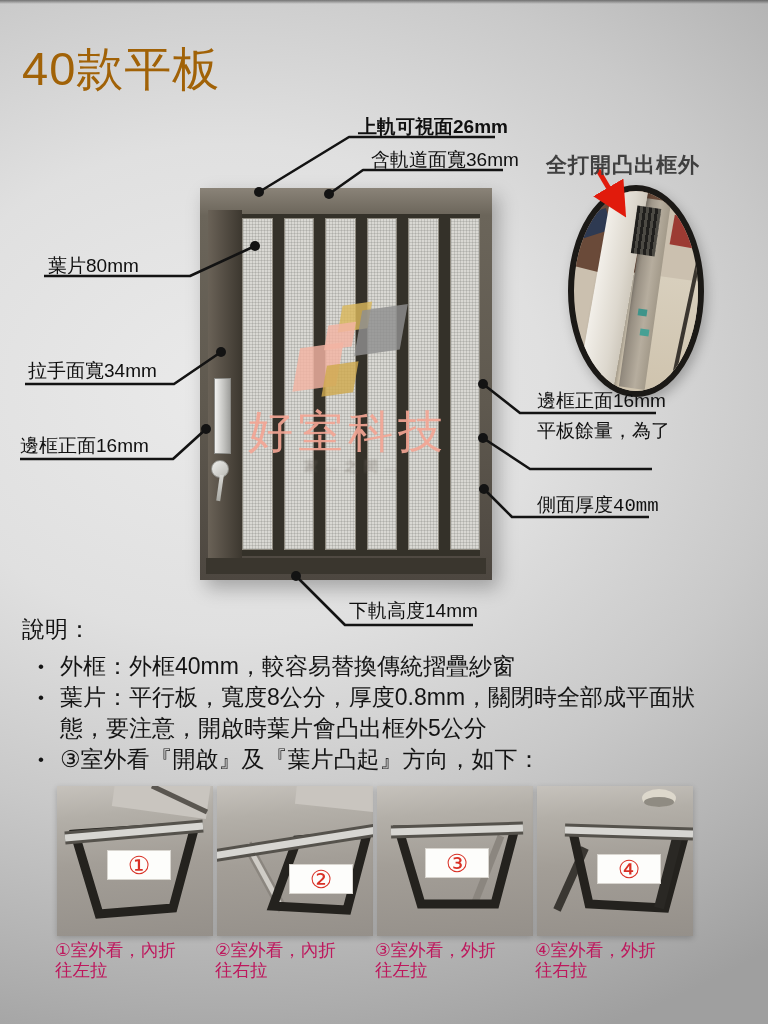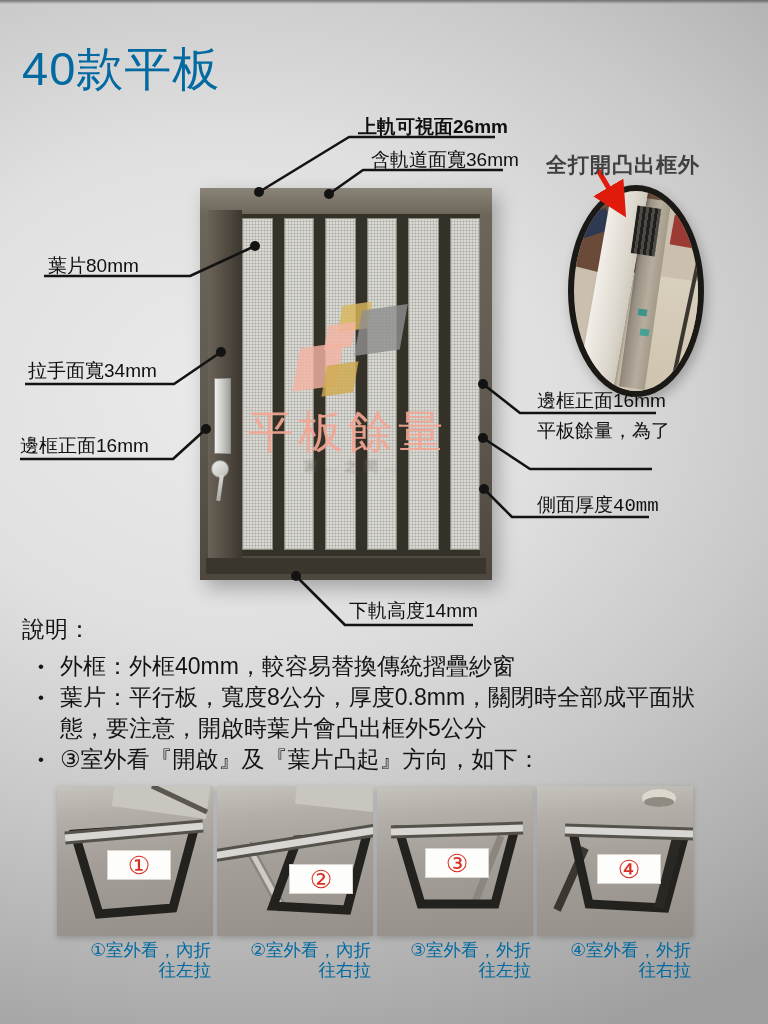--- a/index.html
+++ b/index.html
@@ -4,21 +4,21 @@
 <style>
   html,body{margin:0;padding:0;}
   body{
     width:768px;height:1024px;position:relative;overflow:hidden;
     font-family:"Liberation Sans","DejaVu Sans",sans-serif;color:#141414;
     background:
       radial-gradient(ellipse 900px 700px at 30% 38%, #eaeaea 0%, #e0e0e0 35%, #c9c9c9 62%, #adadad 88%, #9f9f9f 100%);
   }
   .top-edge{position:absolute;left:0;top:0;width:768px;height:4px;
     background:linear-gradient(180deg,rgba(40,40,40,.55),rgba(40,40,40,0));}
-  .title{position:absolute;left:22px;top:38px;font-size:47px;font-weight:500;letter-spacing:1px;color:#0369a1;}
+  .title{position:absolute;left:22px;top:38px;font-size:47px;font-weight:500;letter-spacing:1px;color:#a16207;}
 
   
   .door{position:absolute;left:200px;top:188px;width:292px;height:392px;
     background:linear-gradient(180deg,#8a8378 0%,#6b655a 7%,#5f594f 55%,#4d4740 100%);
     box-shadow:6px 8px 18px rgba(0,0,0,.28);z-index:1;}
   .door .stile{position:absolute;left:8px;top:22px;bottom:20px;width:34px;
     background:linear-gradient(90deg,#6a6257,#4a443b 70%,#3c372f);}
   .door .mesh-area{position:absolute;left:42px;top:26px;right:12px;bottom:24px;
     background:#343129;display:flex;gap:11px;padding:0;}
   .panel{flex:1;margin:4px 0 6px 0;
@@ -78,21 +78,21 @@
   
   .photos{position:absolute;left:57px;top:786px;display:flex;gap:4px;z-index:3;}
   .photo{position:relative;width:156px;height:150px;overflow:hidden;
     background:linear-gradient(175deg,#c6c2bc 0%,#b3afa8 20%,#a39e97 50%,#95908a 100%);
     box-shadow:0 2px 6px rgba(0,0,0,.2);}
   .photo svg{position:absolute;left:0;top:0;}
   .pnum{position:absolute;width:62px;height:28px;background:#fdfdfb;border:1px solid #d8d5cf;
     display:flex;align-items:center;justify-content:center;}
   .pnum span{color:#d93025;font-size:25px;line-height:28px;}
   .captions{position:absolute;left:55px;top:940px;display:flex;gap:4px;z-index:3;}
-  .cap{width:156px;text-align:right;font-size:17.5px;line-height:20px;color:#0369a1;}
+  .cap{width:156px;text-align:left;font-size:17.5px;line-height:20px;color:#be185d;}
 </style>
 </head>
 <body>
 
 <div class="top-edge"></div>
 
 <div class="title">40款平板</div>
 
 <div class="door">
   <div class="stile"></div>
@@ -106,21 +106,21 @@
   </div>
   <div class="bottom-rail"></div>
   <div class="handle"></div>
   <div class="key"></div>
 
   <div class="wm-dia" style="left:140px;top:116px;width:30px;height:26px;background:#d9b75c;"></div>
   <div class="wm-dia" style="left:126px;top:136px;width:28px;height:24px;background:#f3b3a2;"></div>
   <div class="wm-dia" style="left:96px;top:158px;width:44px;height:42px;background:#f3b3a2;"></div>
   <div class="wm-dia" style="left:124px;top:176px;width:32px;height:30px;background:#cfa94e;"></div>
   <div class="wm-dia" style="left:158px;top:120px;width:46px;height:44px;background:#8f8f8f;"></div>
-  <div class="wm-brand">平板餘量</div>
+  <div class="wm-brand">好室科技</div>
   <div class="wm-tag">家…之間…</div>
 </div>
 
 <div class="oval">
   <div class="ov-brown"></div>
   <div class="ov-navy"></div>
   <div class="ov-red"></div>
   <div class="ov-floor"></div>
   <div class="ov-graypanel"></div>
   <div class="ov-white"></div>

